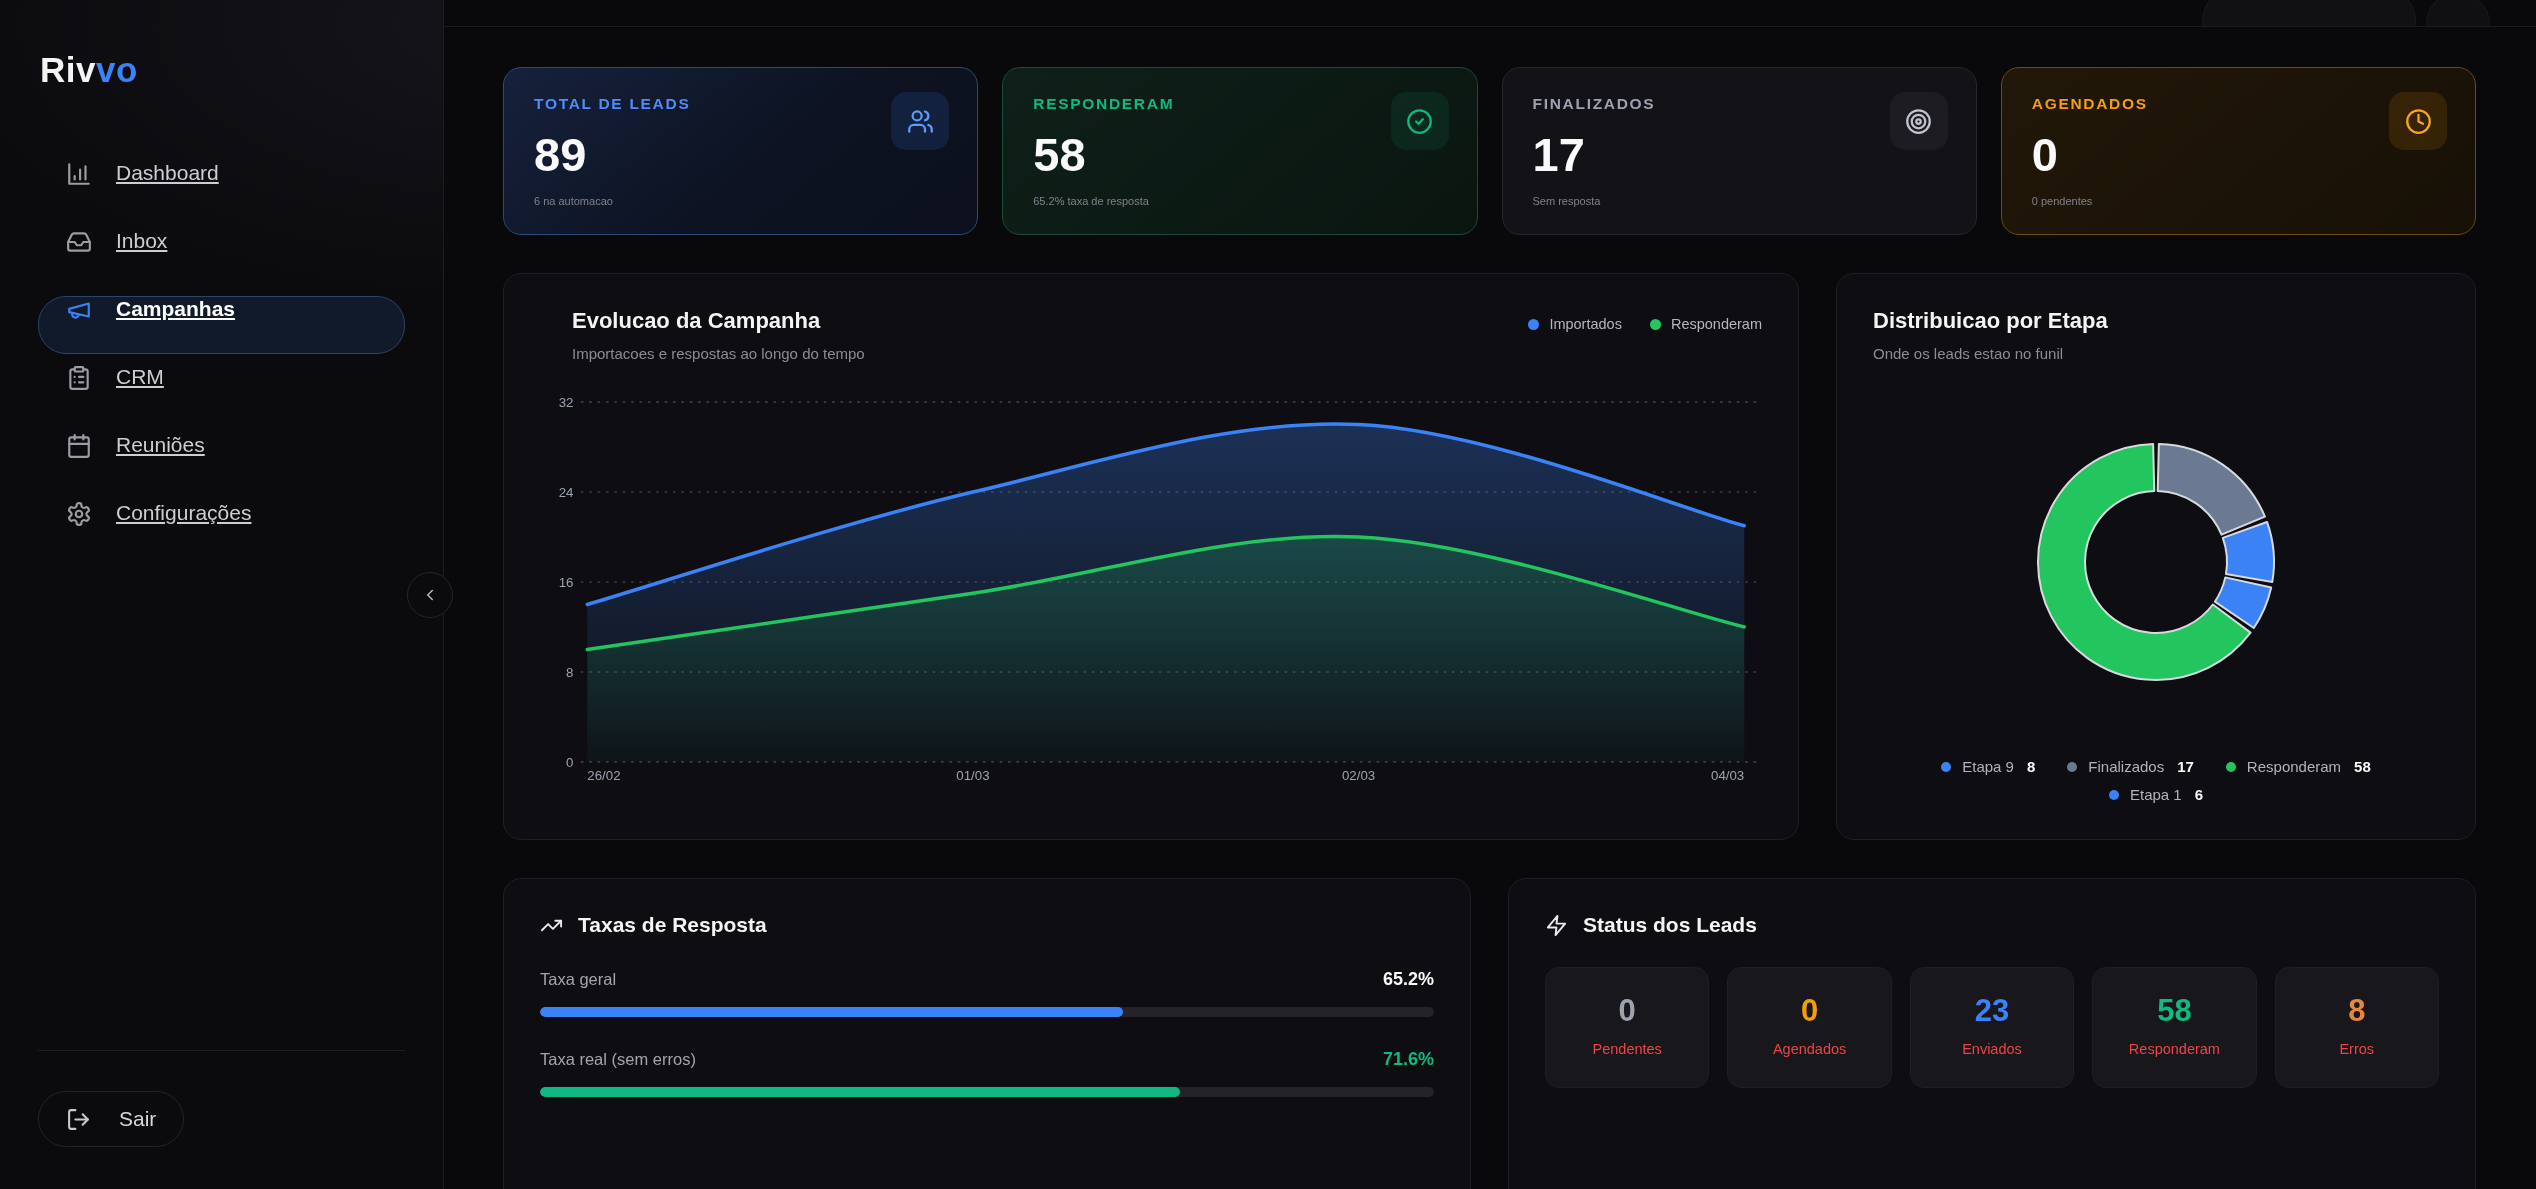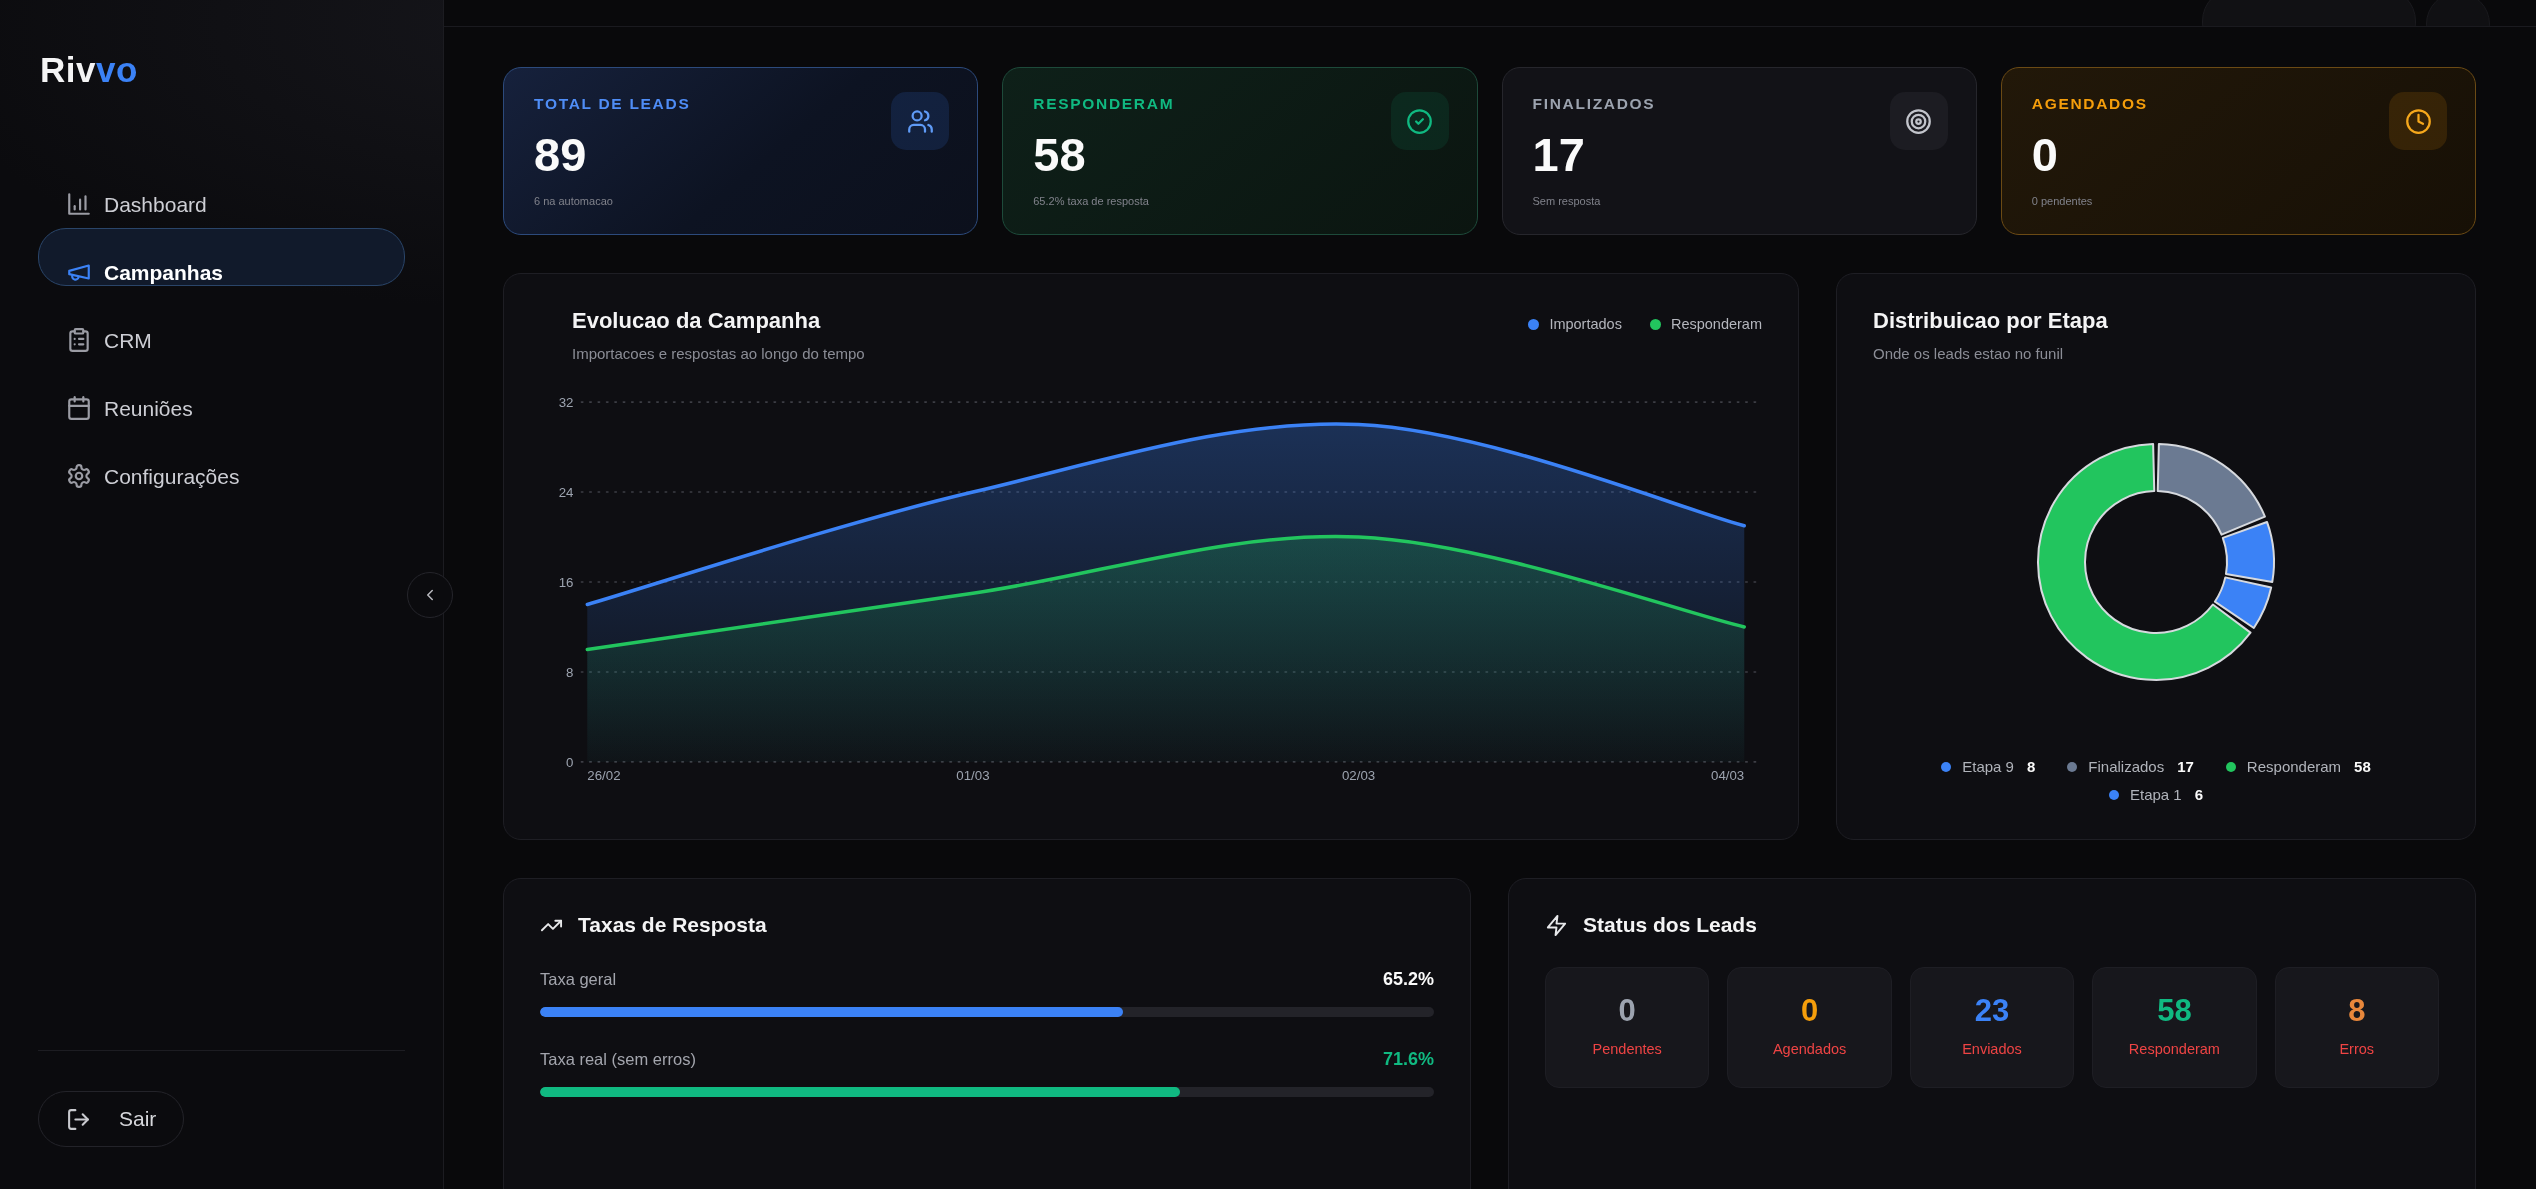--- a/index.html
+++ b/index.html
@@ -6,22 +6,22 @@
   body{font-family:"Liberation Sans",sans-serif;-webkit-font-smoothing:antialiased;color:#e4e4e7;}
   .viewport{position:relative;width:2536px;height:1189px;overflow:hidden;background:#09090b;display:flex;}
 
   
   .sidebar{width:444px;flex:none;box-sizing:border-box;display:flex;flex-direction:column;
     padding:36px 38px 42px;border-right:1px solid #1c1c21;
     background:radial-gradient(1100px 520px at 118% 2%, #15151a 0%, #0b0b0e 55%);}
   .logo{font-size:35px;font-weight:700;letter-spacing:.5px;margin:14px 0 70px 2px;color:#f4f4f5;}
   .logo .logo-accent{color:#3b82f6;}
   .nav{display:flex;flex-direction:column;gap:10px;}
-  .nav-item{height:56px;border-radius:28px;display:flex;align-items:flex-end;gap:12px;padding:0 27px;
-    font-size:21px;color:#cdced4;border:1px solid transparent;cursor:pointer;}
+  .nav-item{height:56px;border-radius:28px;display:flex;align-items:flex-start;gap:24px;padding:0 27px;
+    font-size:21px;color:#cdced4;border:1px solid transparent;cursor:pointer;text-decoration:underline;}
   .ico{display:inline-flex;flex:none;}
   .ico svg{width:100%;height:100%;}
   .nav-item .ico{width:26px;height:26px;color:#9b9ca4;}
   .nav-item.active{background:#111a2b;border-color:#2a4569;color:#fff;font-weight:700;}
   .nav-item.active .ico{color:#3b82f6;}
   .sidebar-bottom{margin-top:auto;}
   .side-divider{border-top:1px solid #1d1d22;margin:0 0 40px;}
   .logout{height:56px;border:1px solid #232329;border-radius:28px;display:flex;align-items:center;gap:28px;
     padding:0 27px;font-size:21px;color:#d6d7db;background:transparent;cursor:pointer;}
   .logout .ico{width:25px;height:25px;color:#c9cacf;}
@@ -115,20 +115,29 @@
       <div class="nav-item">
         <span class="ico">
             <svg viewBox="0 0 24 24" fill="none" stroke="currentColor" stroke-width="2" stroke-linecap="round" stroke-linejoin="round">
               <path d="M3 3v18h18"></path>
               <path d="M8 17v-3"></path>
               <path d="M13 17V8"></path>
               <path d="M18 17V5"></path>
             </svg>
           </span>
         <span>Dashboard</span>
+      </div>
+      <div class="nav-item">
+        <span class="ico">
+            <svg viewBox="0 0 24 24" fill="none" stroke="currentColor" stroke-width="2" stroke-linecap="round" stroke-linejoin="round">
+              <polyline points="22 12 16 12 14 15 10 15 8 12 2 12"></polyline>
+              <path d="M5.45 5.11 2 12v6a2 2 0 0 0 2 2h16a2 2 0 0 0 2-2v-6l-3.45-6.89A2 2 0 0 0 16.76 4H7.24a2 2 0 0 0-1.79 1.11z"></path>
+            </svg>
+          </span>
+        <span>Inbox</span>
       </div>
       <div class="nav-item active">
         <span class="ico">
             <svg viewBox="0 0 24 24" fill="none" stroke="currentColor" stroke-width="2" stroke-linecap="round" stroke-linejoin="round">
               <path d="m3 11 18-5v12L3 14v-3z"></path>
               <path d="M11.6 16.8a3 3 0 1 1-5.8-1.6"></path>
             </svg>
           </span>
         <span>Campanhas</span>
       </div>

